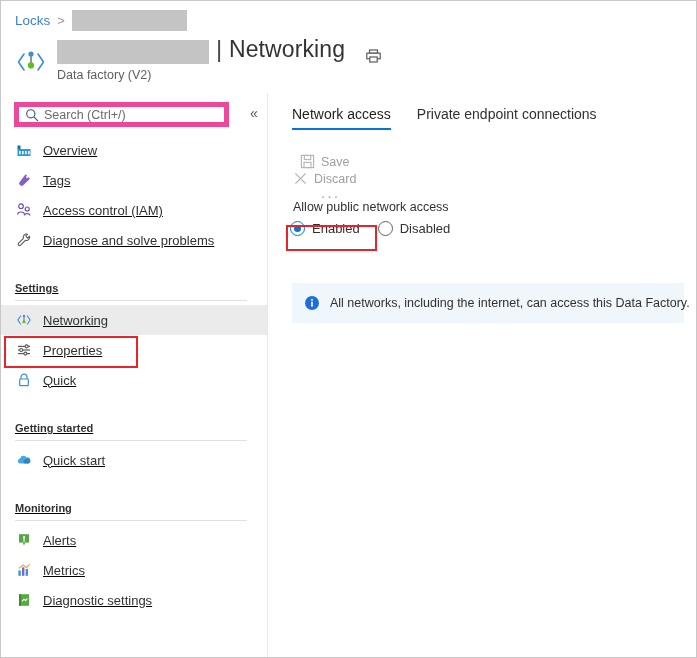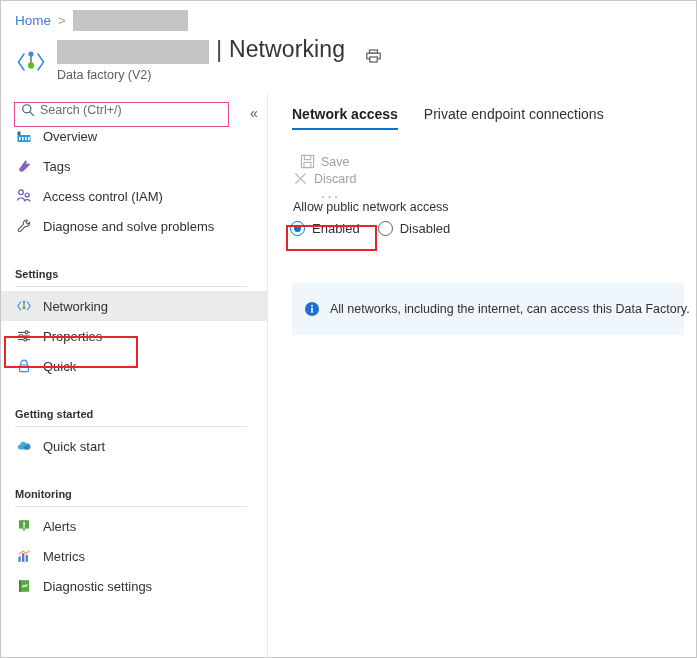--- a/index.html
+++ b/index.html
@@ -126,24 +126,24 @@
     width: 240px;
     height: 26px;
     display: flex;
     align-items: center;
   }
   .search-box {
     position: relative;
     width: 215px;
     height: 25px;
     box-sizing: border-box;
-    border: 1px solid #ec4899;
+    border: 5px solid #ec4899;
     background: #ffffff;
     display: flex;
-    align-items: flex-start;
+    align-items: flex-end;
     padding-left: 6px;
   }
   .search-box .si {
     width: 14px;
     height: 14px;
     margin-right: 5px;
     flex: none;
     display: block;
   }
   .search-input {
@@ -163,22 +163,23 @@
     top: 3px;
     font-size: 14px;
     color: #555555;
     cursor: pointer;
     line-height: 18px;
   }
 
   .nav-list {
     position: absolute;
     left: 0;
-    top: 28px;
+    top: 42px;
     width: 266px;
+    text-decoration: underline;
   }
   .nav-item {
     position: relative;
     height: 30px;
     display: flex;
     align-items: center;
     padding-left: 14px;
     cursor: pointer;
     box-sizing: border-box;
   }
@@ -262,21 +263,21 @@
   .tab {
     position: relative;
     font-size: 14px;
     color: #323130;
     padding-bottom: 8px;
     margin-right: 26px;
     cursor: pointer;
     white-space: nowrap;
   }
   .tab.active {
-    font-weight: bold;
+    font-weight: normal;
     color: #201f1e;
   }
   .tab.active:after {
     content: "";
     position: absolute;
     left: 0;
     right: 0;
     bottom: 0;
     height: 2px;
     background: #0078d4;
@@ -366,21 +367,21 @@
     font-size: 13px;
     color: #323130;
     white-space: nowrap;
   }
 
   .info-banner {
     position: absolute;
     left: 25px;
     top: 190px;
     right: 12px;
-    height: 52px;
+    height: 40px;
     background: #eff6fc;
     display: flex;
     align-items: center;
     padding-left: 12px;
     box-sizing: border-box;
   }
   .info-icon {
     width: 16px;
     height: 16px;
     flex: none;
@@ -391,21 +392,21 @@
     color: #323130;
     white-space: nowrap;
   }
 </style>
 </head>
 <body>
 
 <div id="screen">
 
   <div class="breadcrumb">
-    <span class="crumb-home">Home</span>
+    <span class="crumb-home">Locks</span>
     <span class="crumb-sep">&gt;</span>
     <span class="redact crumb-redact"></span>
   </div>
 
   <div class="title-row">
     <span class="df-icon">
       <svg width="32" height="32" viewBox="0 0 32 32">
         <path d="M9 8 L3.5 16 L9 24" stroke="#3b8fd4" stroke-width="1.6" fill="none" stroke-linecap="round" stroke-linejoin="round"></path>
         <path d="M23 8 L28.5 16 L23 24" stroke="#3b8fd4" stroke-width="1.6" fill="none" stroke-linecap="round" stroke-linejoin="round"></path>
         <line x1="16" y1="9" x2="16" y2="18" stroke="#7a7a7a" stroke-width="1.6"></line>

